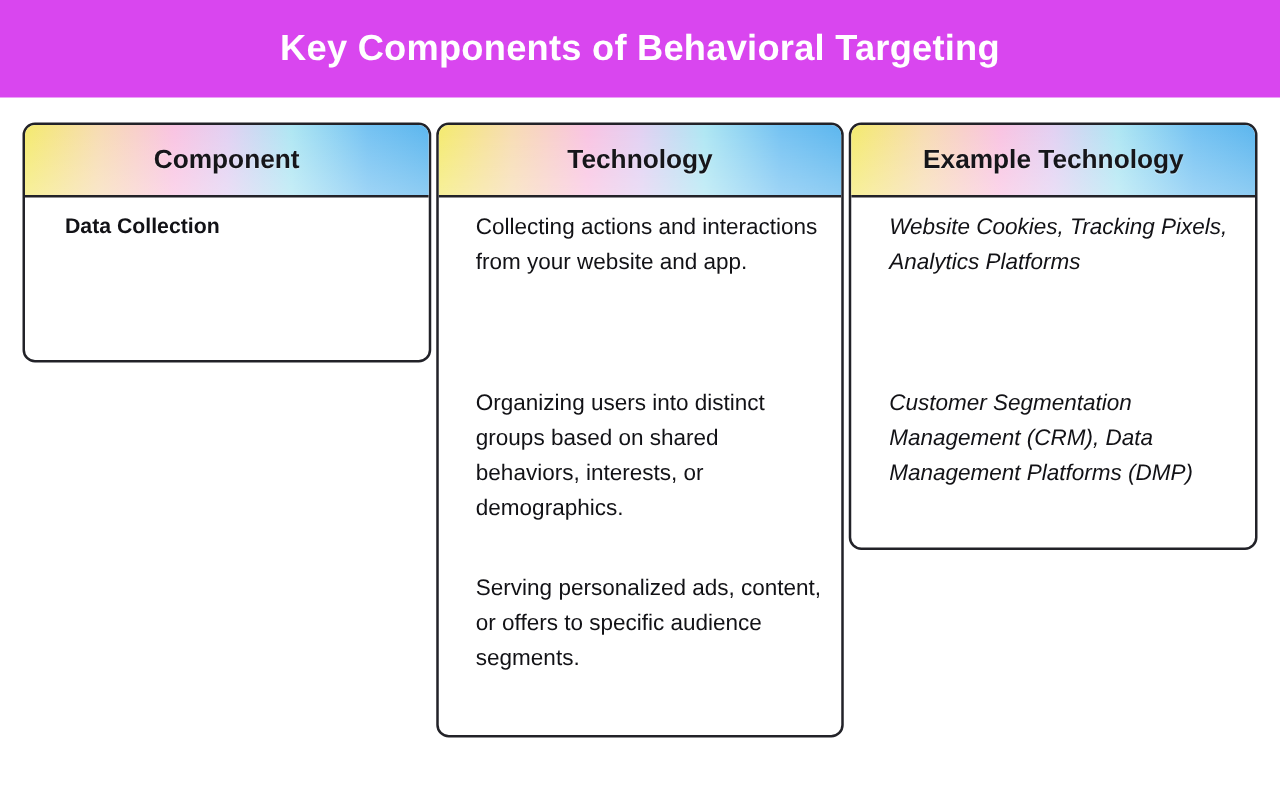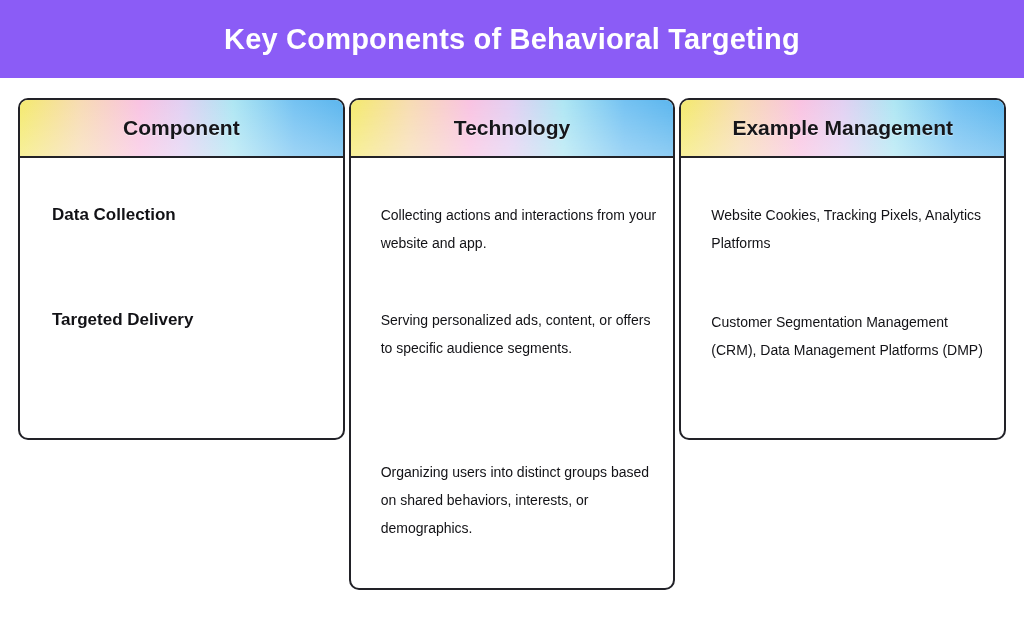--- a/index.html
+++ b/index.html
@@ -21,21 +21,21 @@
     background: #ffffff;
   }
 
   
   .title-banner {
     position: absolute;
     left: 0;
     top: 0;
     width: 1024px;
     height: 78px;
-    background: #8b5cf6;
+    background: #d946ef;
     display: flex;
     align-items: center;
     justify-content: center;
   }
   .title-text {
     font-family: "Liberation Sans", sans-serif;
     font-size: 29px;
     font-weight: bold;
     color: #ffffff;
     letter-spacing: 0.2px;
@@ -102,86 +102,83 @@
     display: flex;
     flex-direction: column;
     padding: 0;
   }
 
   .cell {
     flex: 0 0 auto;
     box-sizing: border-box;
     padding: 0 30px;
   }
-  .cell.r0 { padding-top: 43px; height: 130px; }
+  .cell.r0 { padding-top: 9px; height: 130px; }
   .cell.r1 { padding-top: 20px; height: 150px; }
   .cell.r2 { padding-top: 18px; height: 150px; }
 
   .cell-text {
     font-family: "Liberation Sans", sans-serif;
-    font-size: 14px;
+    font-size: 18px;
     line-height: 28px;
     color: #121216;
     font-weight: normal;
   }
   .cell-text.bold {
     font-weight: bold;
     font-size: 17px;
   }
 
   
   .col-component .cell { padding-left: 32px; padding-right: 18px; }
   .col-description .cell { padding-left: 30px; padding-right: 16px; }
-  .col-example .cell { padding-left: 30px; padding-right: 16px; }
+  .col-example .cell { padding-left: 30px; padding-right: 16px; font-style: italic; }
 </style>
 </head>
 <body>
 
 <div class="page">
 
   <div class="title-banner">
     <div class="title-text">Key Components of Behavioral Targeting</div>
   </div>
 
   <div class="table-area">
 
     <div class="column-card col-component">
       <div class="column-header">
         <div class="column-header-text">Component</div>
       </div>
       <div class="column-body">
         <div class="cell r0">
           <div class="cell-text bold">Data Collection</div>
         </div>
-        <div class="cell r2">
-          <div class="cell-text bold">Targeted Delivery</div>
-        </div>
       </div>
     </div>
 
     <div class="column-card col-description">
       <div class="column-header">
         <div class="column-header-text">Technology</div>
       </div>
       <div class="column-body">
         <div class="cell r0">
           <div class="cell-text">Collecting actions and interactions from your website and app.</div>
         </div>
+        <div class="cell r1">
+          <div class="cell-text">Organizing users into distinct groups based on shared behaviors, interests, or demographics.</div>
+        </div>
         <div class="cell r2">
           <div class="cell-text">Serving personalized ads, content, or offers to specific audience segments.</div>
-        </div>
-        <div class="cell r1">
-          <div class="cell-text">Organizing users into distinct groups based on shared behaviors, interests, or demographics.</div>
         </div>
       </div>
     </div>
 
     <div class="column-card col-example">
       <div class="column-header">
-        <div class="column-header-text">Example Management</div>
+        <div class="column-header-text">Example Technology</div>
       </div>
       <div class="column-body">
         <div class="cell r0">
           <div class="cell-text">Website Cookies, Tracking Pixels, Analytics Platforms</div>
         </div>
         <div class="cell r1">
           <div class="cell-text">Customer Segmentation Management (CRM), Data Management Platforms (DMP)</div>
         </div>
       </div>
     </div>

